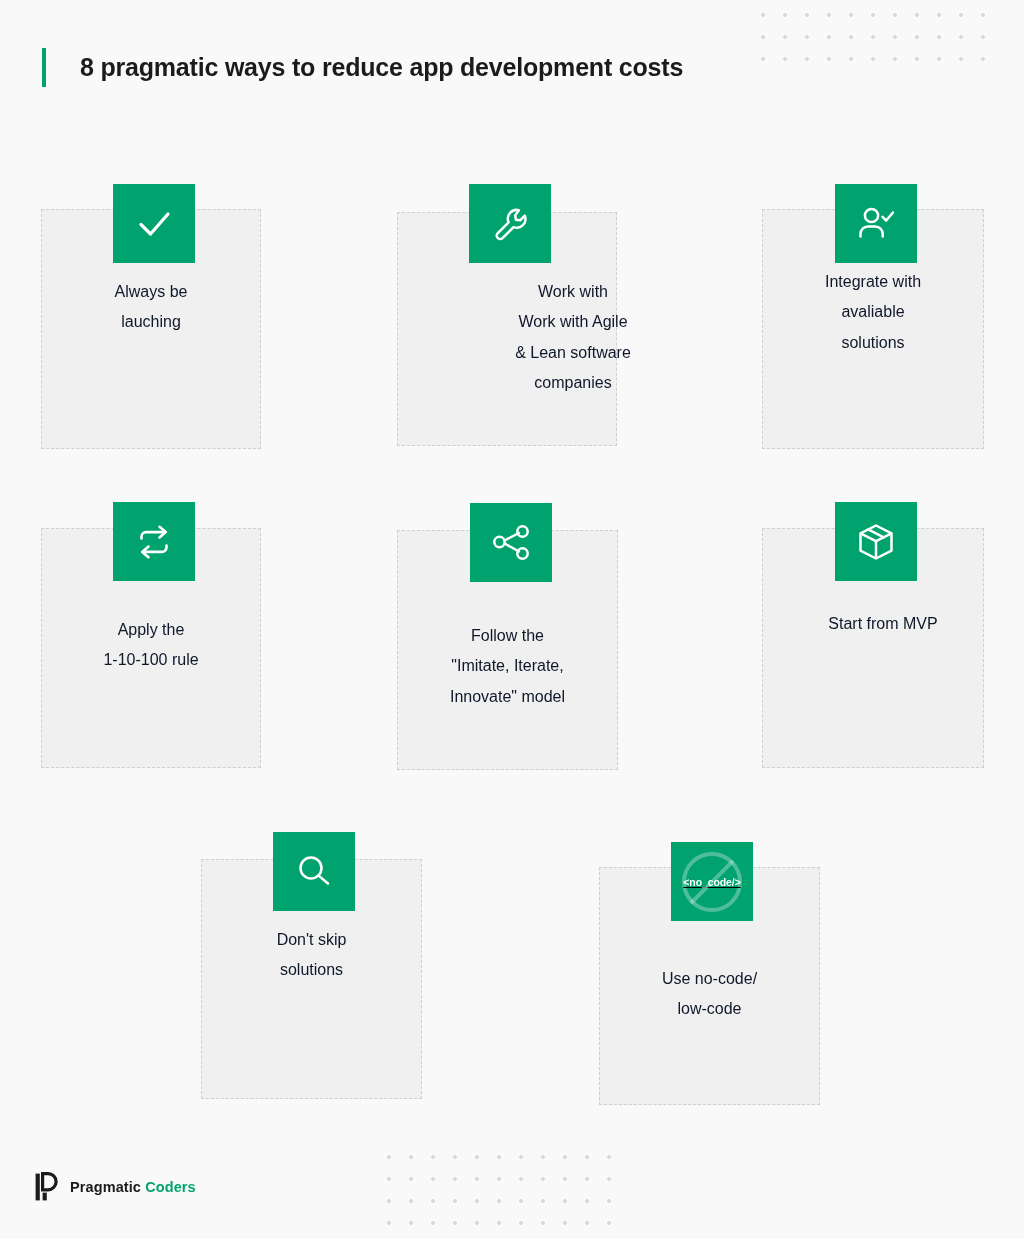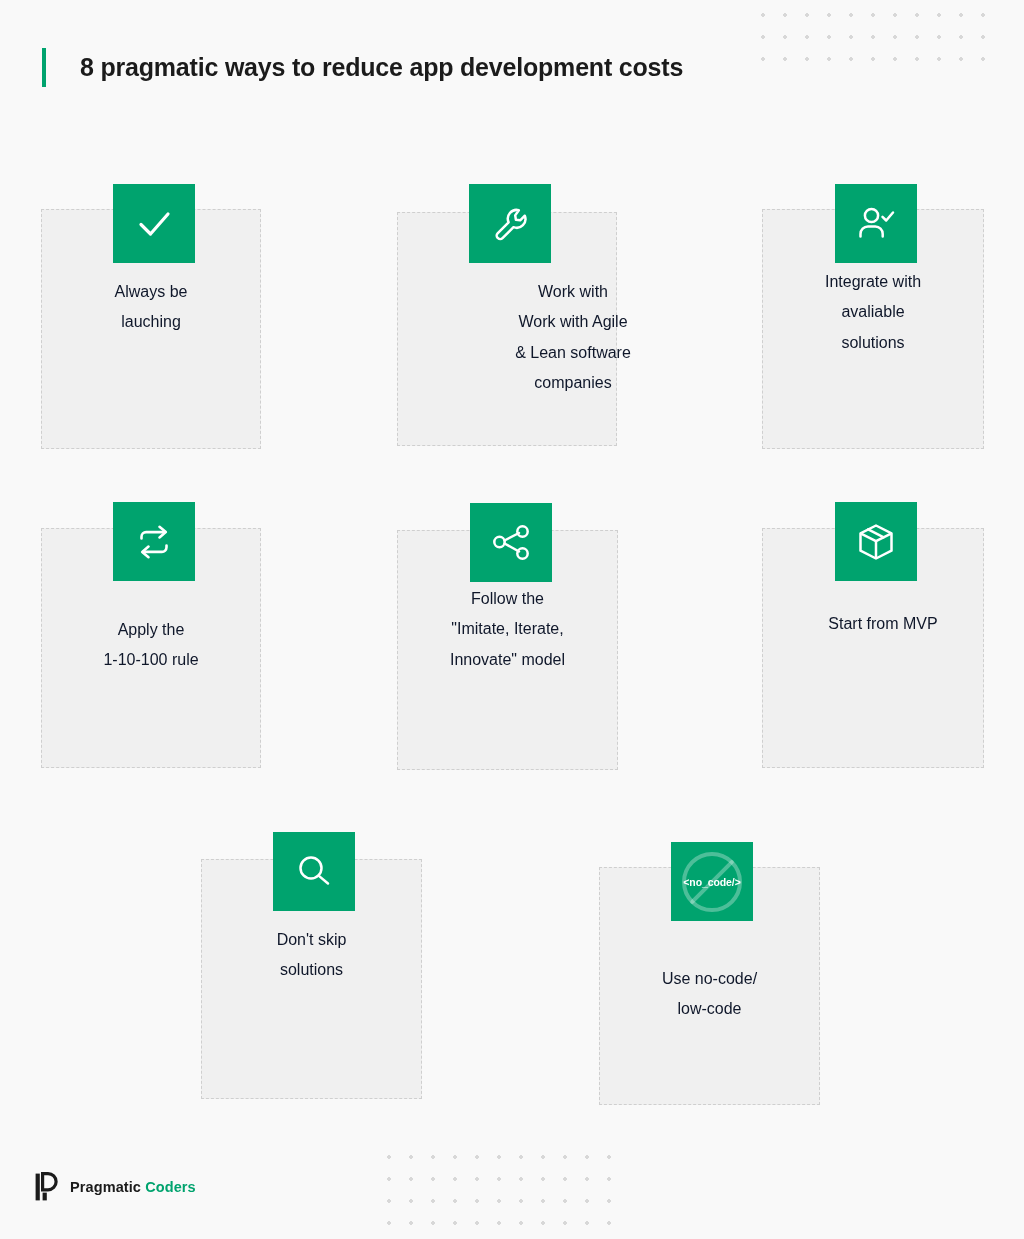--- a/index.html
+++ b/index.html
@@ -93,20 +93,21 @@
   }
 
   
   .nocode-wrap {
     position: relative;
     width: 62px;
     height: 79px;
     display: flex;
     align-items: center;
     justify-content: center;
+    text-decoration: underline;
   }
   .nocode-ring {
     position: absolute;
     left: 50%;
     top: 50%;
     transform: translate(-50%, -50%);
   }
   .nocode-text {
     position: relative;
     z-index: 2;
@@ -199,21 +200,21 @@
 <div class="card" id="card-4" style="left: 397px; top: 530px; width: 221px; height: 240px; background: rgb(240, 240, 240); border-color: rgb(207, 207, 207);"></div>
 <div class="tile" id="tile-4" style="left: 470px; top: 503px; background: rgb(0, 163, 110);">
   <svg width="44" height="44" viewBox="0 0 44 44">
     <line x1="15.5" y1="19.5" x2="30" y2="12" stroke="#ffffff" stroke-width="2.5" stroke-linecap="round"></line>
     <line x1="15.5" y1="22.5" x2="30" y2="30.5" stroke="#ffffff" stroke-width="2.5" stroke-linecap="round"></line>
     <circle cx="10.5" cy="21" r="5.2" fill="none" stroke="#ffffff" stroke-width="2.5"></circle>
     <circle cx="33.5" cy="10.5" r="5.2" fill="none" stroke="#ffffff" stroke-width="2.5"></circle>
     <circle cx="33.5" cy="32.5" r="5.2" fill="none" stroke="#ffffff" stroke-width="2.5"></circle>
   </svg>
 </div>
-<div class="card-label" id="label-4" style="left: 397px; top: 584px; width: 221px;">Follow the
+<div class="card-label" id="label-4" style="left: 397px; top: 621px; width: 221px;">Follow the
 "Imitate, Iterate,
 Innovate" model</div>
 
 <div class="card" id="card-5" style="left: 762px; top: 528px; width: 222px; height: 240px; background: rgb(240, 240, 240); border-color: rgb(207, 207, 207);"></div>
 <div class="tile" id="tile-5" style="left: 835px; top: 502px; background: rgb(0, 163, 110);">
   <svg width="44" height="44" viewBox="0 0 44 44">
     <path d="M22 5.5 L37.5 13.3 V30.7 L22 38.5 L6.5 30.7 V13.3 Z" fill="none" stroke="#ffffff" stroke-width="2.5" stroke-linejoin="round"></path>
     <path d="M6.5 13.3 L22 21.2 L37.5 13.3" fill="none" stroke="#ffffff" stroke-width="2.5" stroke-linejoin="round"></path>
     <path d="M22 21.2 V38.5" fill="none" stroke="#ffffff" stroke-width="2.5" stroke-linejoin="round"></path>
     <path d="M14.2 9.4 L29.7 17.3" fill="none" stroke="#ffffff" stroke-width="2.5" stroke-linecap="round"></path>

